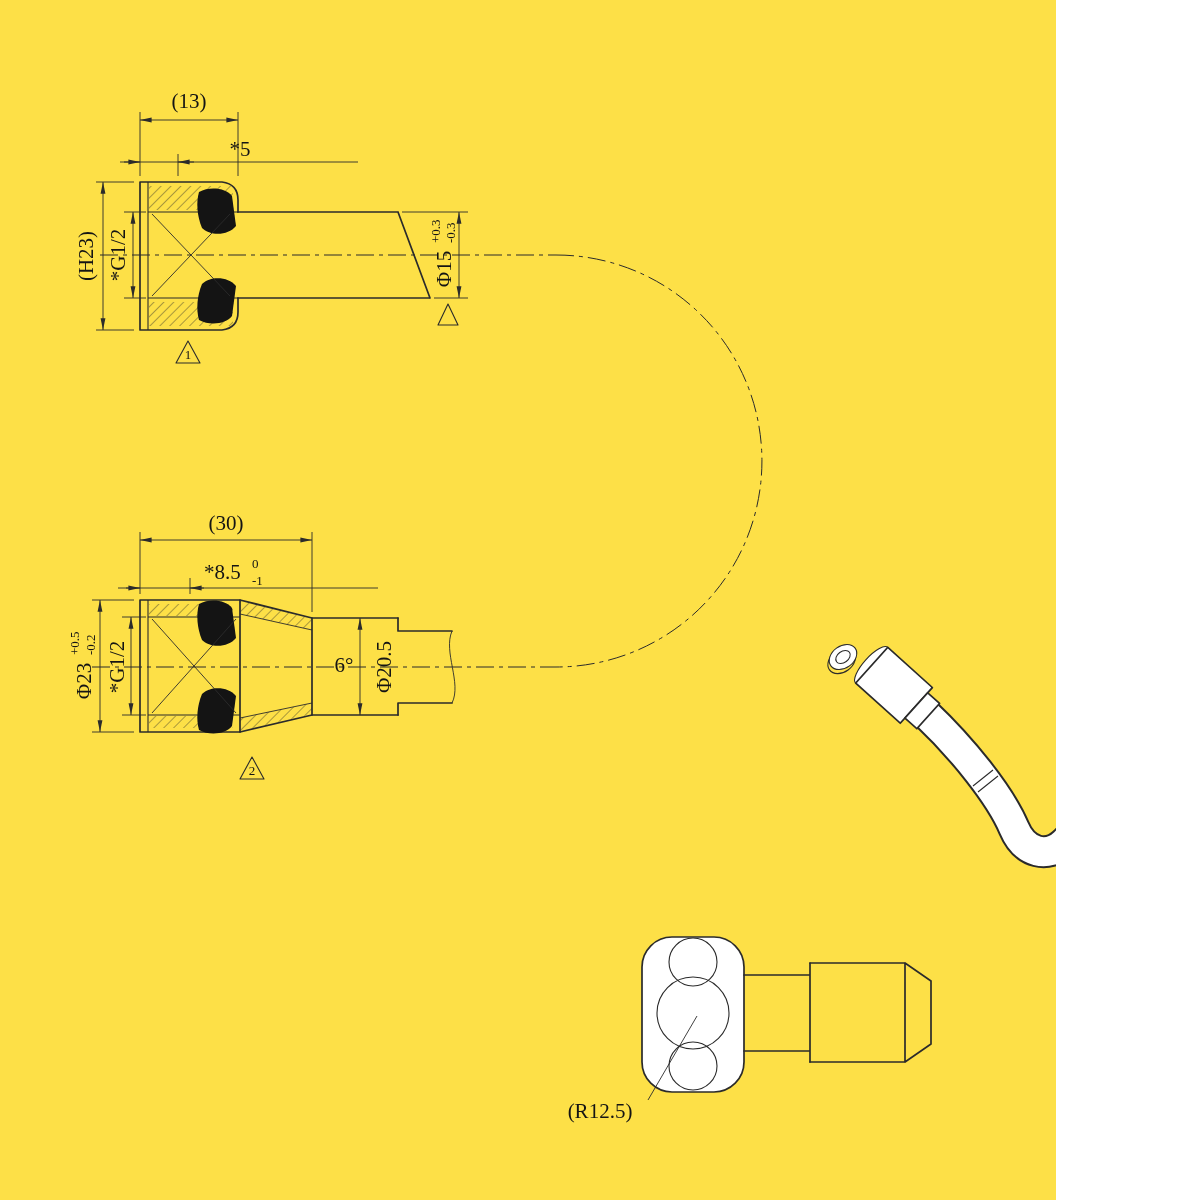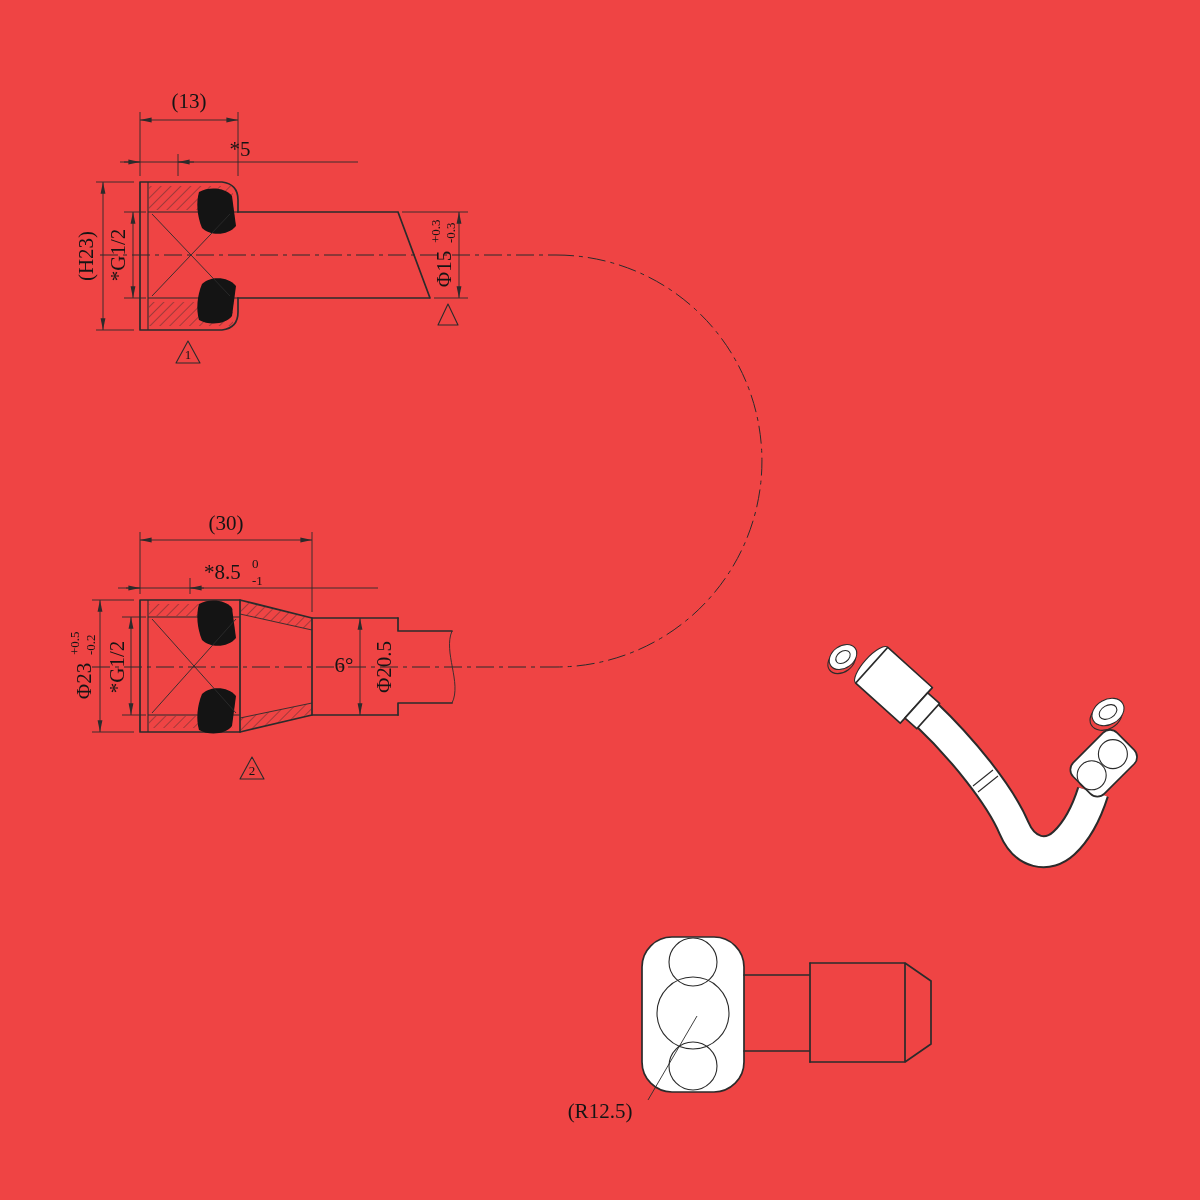--- a/index.html
+++ b/index.html
@@ -1,16 +1,16 @@
 <!DOCTYPE html>
 <html><head>
 <meta charset="utf-8">
 <style>
   html,body{margin:0;padding:0;background:#ffffff;}
-  .canvas{position:relative;width:1200px;height:1200px;background:#ef4444;overflow:hidden;text-align:right;}
+  .canvas{position:relative;width:1056px;height:1200px;background:#fde047;overflow:hidden;text-align:right;}
   svg{display:block;}
   .ol{fill:none;stroke:#2b2b2b;stroke-width:1.7;stroke-linejoin:round;stroke-linecap:round;}
   .md{fill:none;stroke:#2b2b2b;stroke-width:1.1;stroke-linejoin:round;}
   .thin{fill:none;stroke:#2b2b2b;stroke-width:0.9;}
   .cl{fill:none;stroke:#2b2b2b;stroke-width:1;stroke-dasharray:18 5 4 5;}
   .hz{fill:url(#hatch);stroke:none;}
   .gasket{fill:#141414;stroke:none;}
   .wfill{fill:#ffffff;}
   .txt{font-family:"Liberation Serif","DejaVu Serif",serif;font-size:21px;fill:#141414;}
   .txs{font-family:"Liberation Serif","DejaVu Serif",serif;font-size:13px;fill:#141414;}

